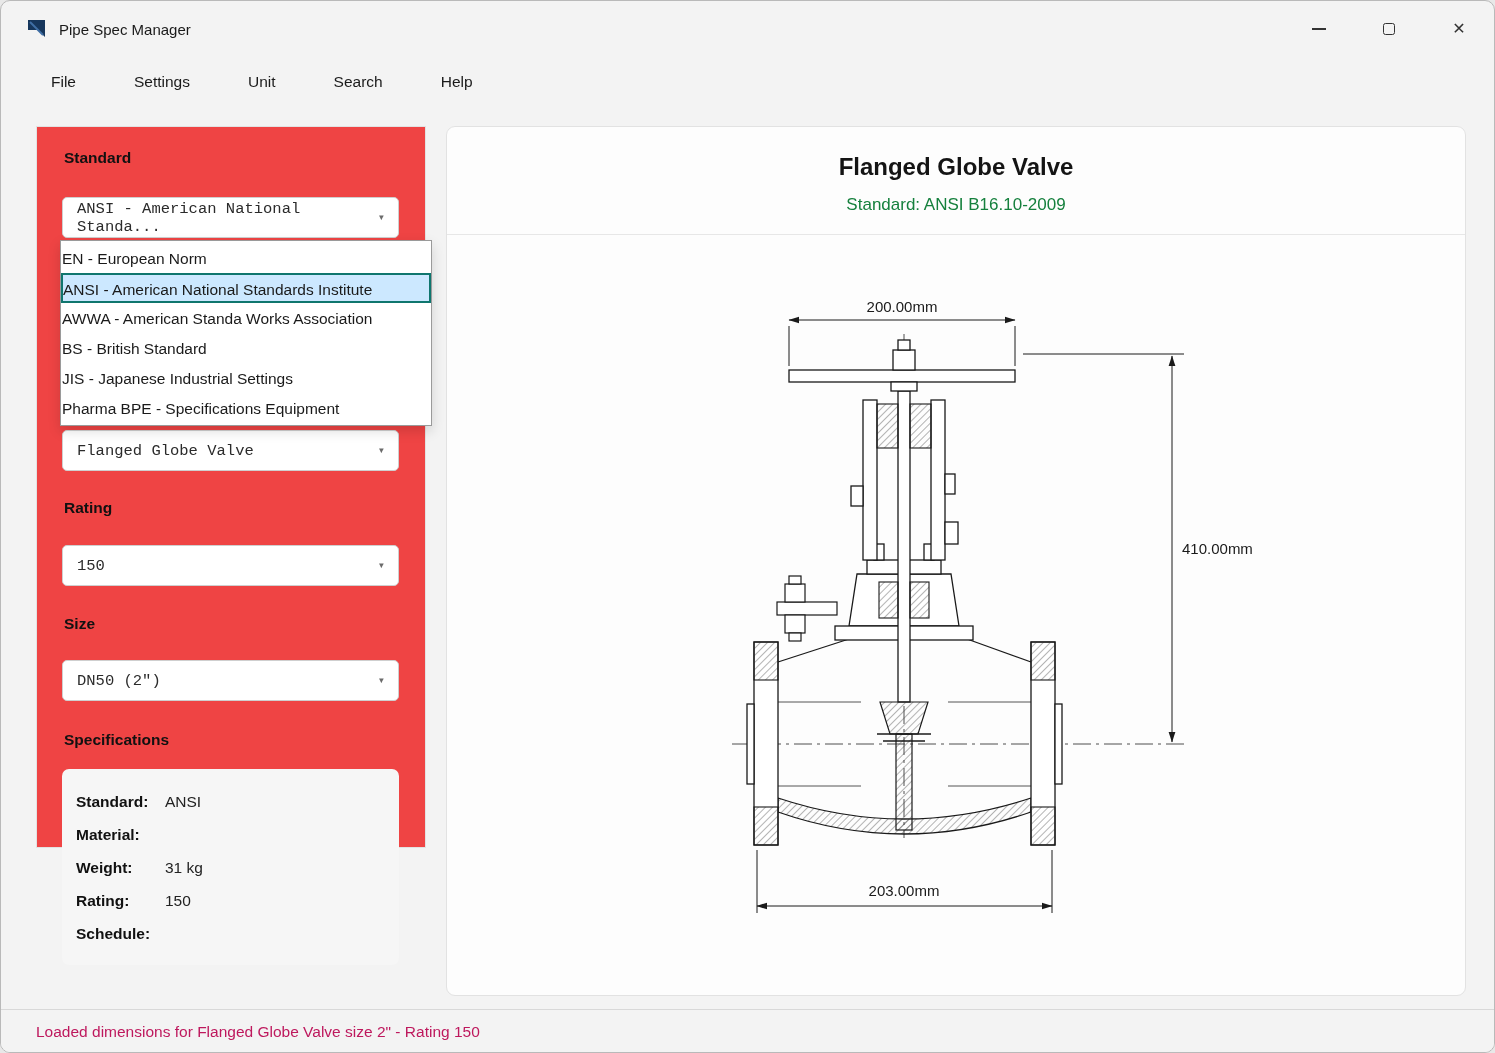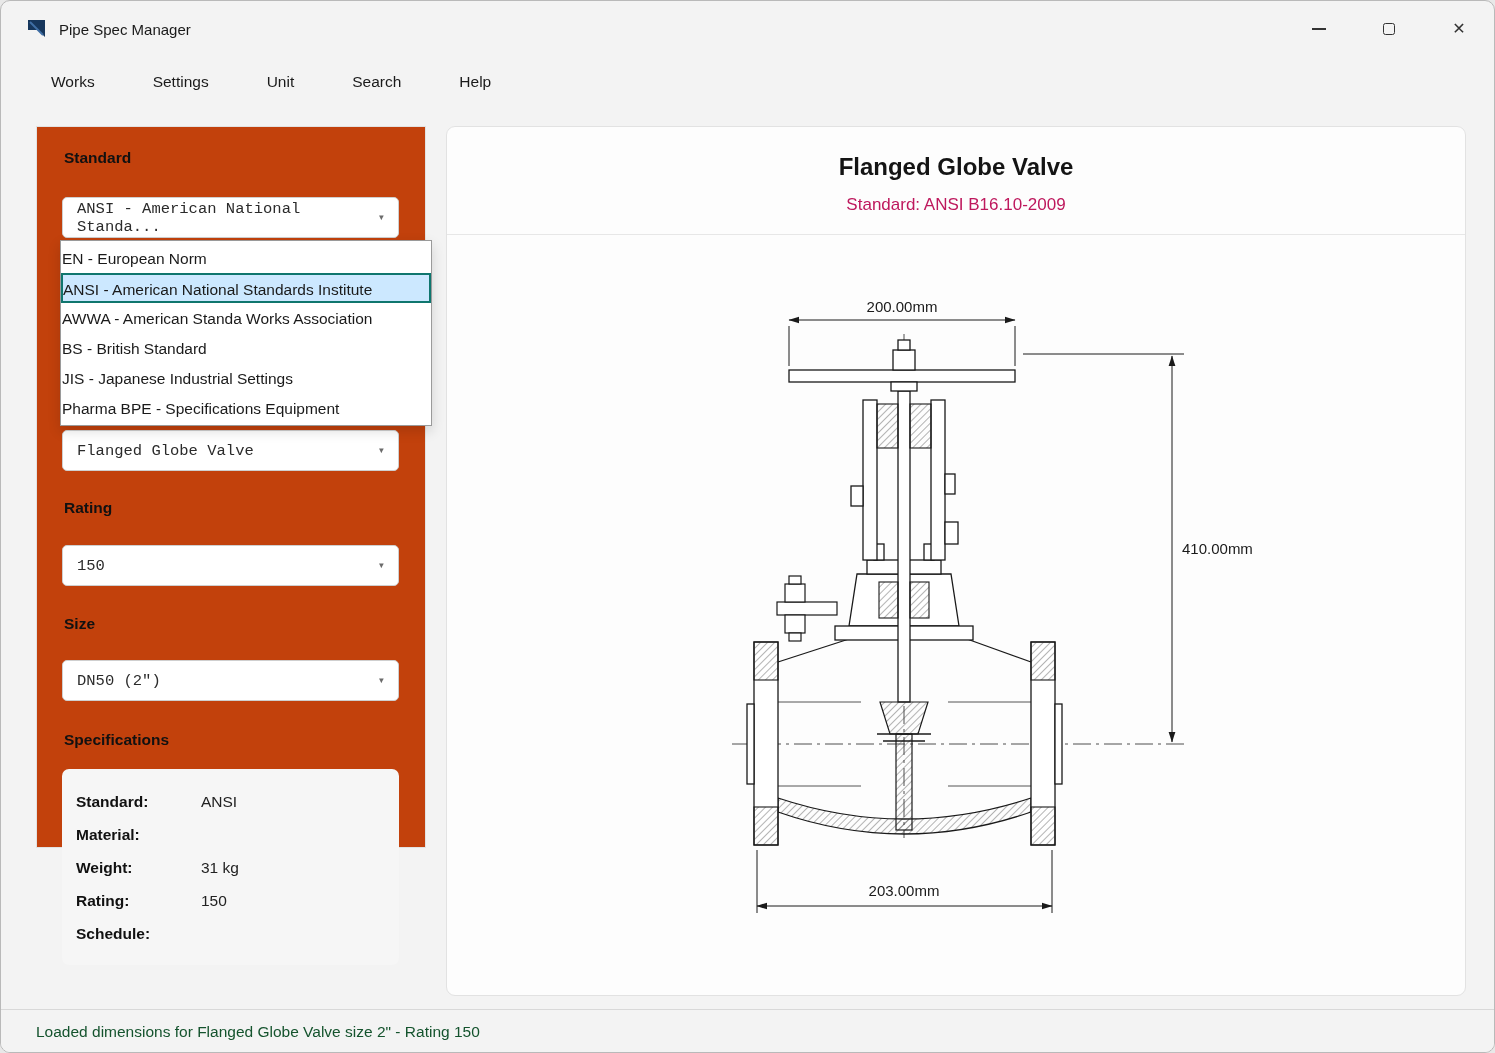--- a/index.html
+++ b/index.html
@@ -35,21 +35,21 @@
   .menubar {
     position: absolute; top: 56px; left: 0; right: 0; height: 50px;
     display: flex; align-items: center; padding-left: 50px; gap: 58px;
     font-size: 15.5px;
   }
   .menu-item { cursor: default; }
 
   
   .sidebar {
     position: absolute; left: 35px; top: 125px; width: 390px; height: 722px;
-    background: #c2410c; border: 1px solid #e2e2e2; border-radius: 0;
+    background: #ef4444; border: 1px solid #e2e2e2; border-radius: 0;
   }
   .mainpanel {
     position: absolute; left: 445px; top: 125px; width: 1020px; height: 870px;
     background: #fdfdfd; border: 1px solid #e2e2e2; border-radius: 9px;
   }
 
   
   .side-label {
     position: absolute; left: 27px; font-size: 15.5px; font-weight: 700; color: #111;
   }
@@ -71,48 +71,48 @@
     overflow: hidden; border: 1px solid transparent; cursor: default;
   }
   .droplist .opt.selected {
     background: #cce8ff; border: 2px solid #0f766e;
   }
 
   .specs-box {
     position: absolute; left: 25px; top: 642px; width: 337px; height: 196px;
     background: #f6f6f6; border-radius: 7px; padding: 16px 0 0 14px;
   }
-  .spec-row { display: flex; height: 33px; align-items: center; font-size: 15.5px; gap: 36px; }
+  .spec-row { display: flex; height: 33px; align-items: center; font-size: 15.5px; }
   .spec-label { width: 89px; font-weight: 700; color: #111; }
   .spec-value { color: #222; }
 
   
   .valve-title {
     position: absolute; top: 26px; left: 0; right: 0; text-align: center;
     font-size: 24px; font-weight: 700; color: #141414;
   }
   .valve-subtitle {
     position: absolute; top: 68px; left: 0; right: 0; text-align: center;
-    font-size: 17px; color: #be185d;
+    font-size: 17px; color: #15803d;
   }
   .header-divider {
     position: absolute; top: 107px; left: 0; right: 0; height: 0;
     border-top: 1px solid #e7e7e7;
   }
   .drawing { position: absolute; top: 107px; left: 0; width: 1020px; height: 760px; }
   .drawing text {
     font-family: "Liberation Sans", sans-serif; font-size: 15px; fill: #1a1a1a;
   }
 
   
   .statusbar {
     position: absolute; left: 0; right: 0; top: 1008px; height: 45px;
     border-top: 1px solid #d8d8d8; background: #f3f3f3;
     display: flex; align-items: center; padding-left: 35px;
-    font-size: 15.5px; color: #14532d;
+    font-size: 15.5px; color: #be185d;
   }
 </style>
 </head>
 <body>
 
 <div class="window">
 
   <div class="titlebar">
     <svg class="app-icon" viewBox="0 0 24 24">
       <polygon points="3,3 20,3 20,20 13,13 3,13" fill="#16365c"></polygon>
@@ -126,21 +126,21 @@
       <div class="win-btn">
         <span class="max-glyph"></span>
       </div>
       <div class="win-btn">
         <span class="close-glyph">✕</span>
       </div>
     </div>
   </div>
 
   <div class="menubar">
-    <span class="menu-item">Works</span>
+    <span class="menu-item">File</span>
     <span class="menu-item">Settings</span>
     <span class="menu-item">Unit</span>
     <span class="menu-item">Search</span>
     <span class="menu-item">Help</span>
   </div>
 
   <div class="sidebar">
 
     <div class="side-label" style="top:22px">Standard</div>
     <div class="select-box" style="top:70px">

